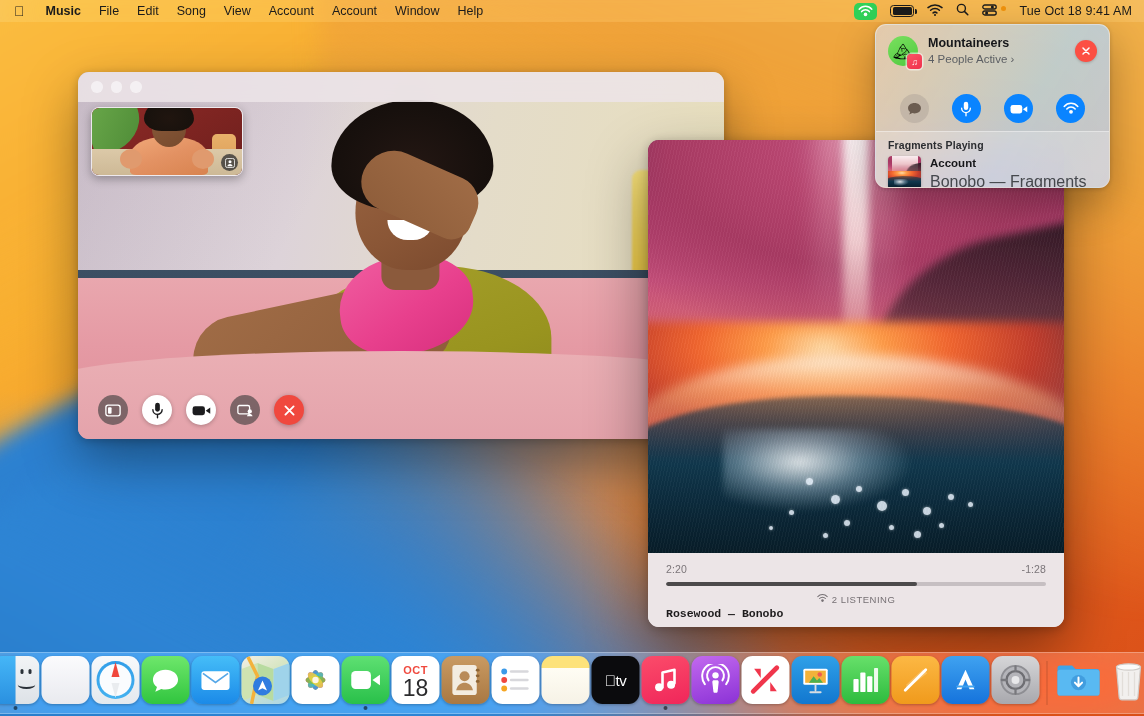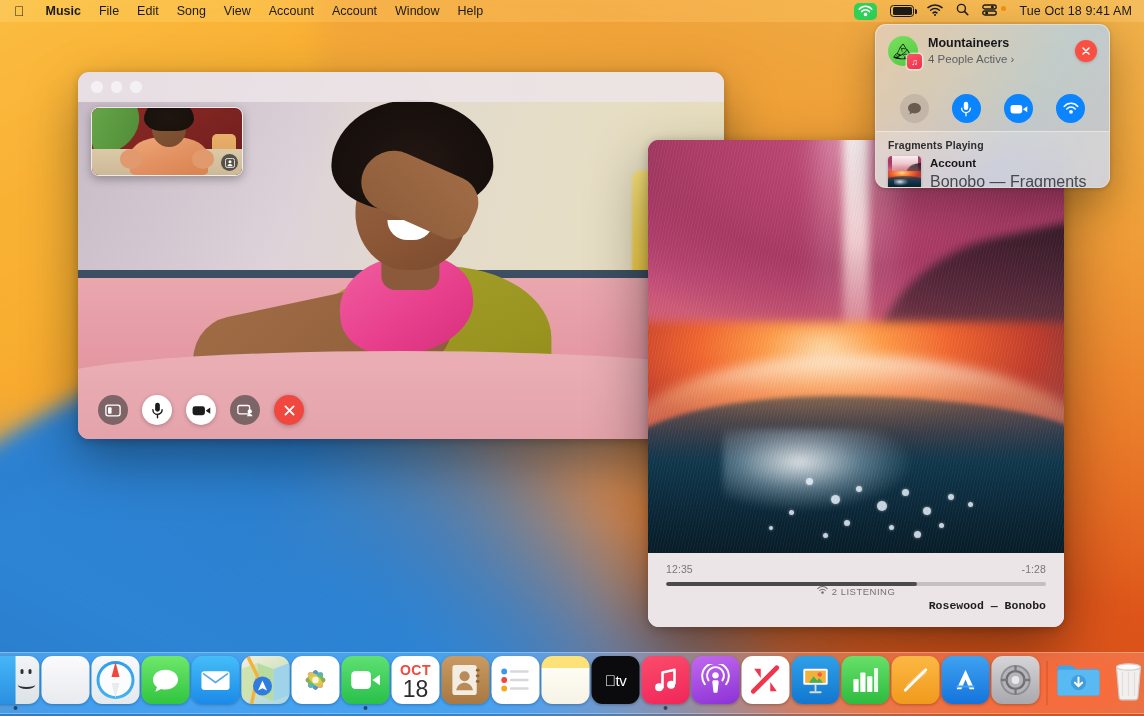--- a/index.html
+++ b/index.html
@@ -304,21 +304,21 @@
     position:absolute; left:0; right:0; bottom:0; height:74px;
     background:#ece5e7;
     padding:10px 18px 0 18px;
   }
   .mz-times { display:flex; justify-content:space-between; font-size:10.5px; color:#7b7579; letter-spacing:.1px; }
   .mz-track {
     margin-top:7px; height:4px; border-radius:2px;
     background:#c6bfc2; position:relative; overflow:hidden; cursor:pointer;
   }
   .mz-fill { position:absolute; left:0; top:0; bottom:0; background:#4c4a4b; border-radius:2px; }
-  .mz-meta { text-align:right; }
+  .mz-meta { margin-top:8px; text-align:left; }
   .mz-listening {
     font-size:9.5px; color:#767074; letter-spacing:.5px;
     display:flex; align-items:center; justify-content:center; gap:4px;
   }
   .mz-title { font-size:11.5px; color:#1d1b1c; margin-top:2px; font-weight:600;font-family:Liberation Mono, monospace; }
 
   
   #popup {
     position:absolute; left:875px; top:24px; width:235px; height:164px;
     border-radius:11px; overflow:hidden;
@@ -630,21 +630,21 @@
       <i class="bub" style="left:42%;bottom:8%;width:5px;height:5px"></i>
       <i class="bub" style="left:70%;bottom:13%;width:5px;height:5px"></i>
       <i class="bub" style="left:29%;bottom:12%;width:4px;height:4px"></i>
       <i class="bub" style="left:77%;bottom:24%;width:5px;height:5px"></i>
     </div>
     <div class="art-grain"></div>
   </div>
 
   <div class="mz-bar">
     <div class="mz-times">
-      <span>12:35</span>
+      <span>2:20</span>
       <span>-1:28</span>
     </div>
     <div class="mz-track">
       <div class="mz-fill" id="mz-fill" style="width: 66%;"></div>
     </div>
     <div class="mz-meta">
       <div class="mz-listening">
         <span>
           <svg width="11" height="9" viewBox="0 0 14 11">
             <path d="M1 3.2a8 8 0 0112 0" fill="none" stroke="#767074" stroke-width="1.3" stroke-linecap="round"></path>
@@ -829,21 +829,21 @@
       <svg width="30" height="20" viewBox="0 0 32 21">
         <rect x="0.8" y="1" width="21" height="19" rx="4.5" fill="#fff"></rect>
         <path d="M23.4 10.5l8-5.6v11.2z" fill="#fff"></path>
       </svg>
     </div>
     <span class="ddot"></span>
   </div>
 
   <div class="dock-item">
     <div class="dicon ic-calendar">
-      <span style="color:#f0493e;font-size:14px;font-weight:bold;letter-spacing:.5px;margin-top:4px;line-height:1">OCT</span>
+      <span style="color:#f0493e;font-size:11px;font-weight:bold;letter-spacing:.5px;margin-top:4px;line-height:1">OCT</span>
       <span style="color:#2b2b2d;font-size:23px;font-weight:400;line-height:1;margin-top:1px">18</span>
     </div>
     <span class="ddot off"></span>
   </div>
 
   <div class="dock-item">
     <div class="dicon ic-contacts">
       <svg width="30" height="32" viewBox="0 0 32 34">
         <rect x="2" y="1" width="26" height="32" rx="3" fill="#f3ece0"></rect>
         <circle cx="15" cy="13" r="5.4" fill="#b98b58"></circle>

